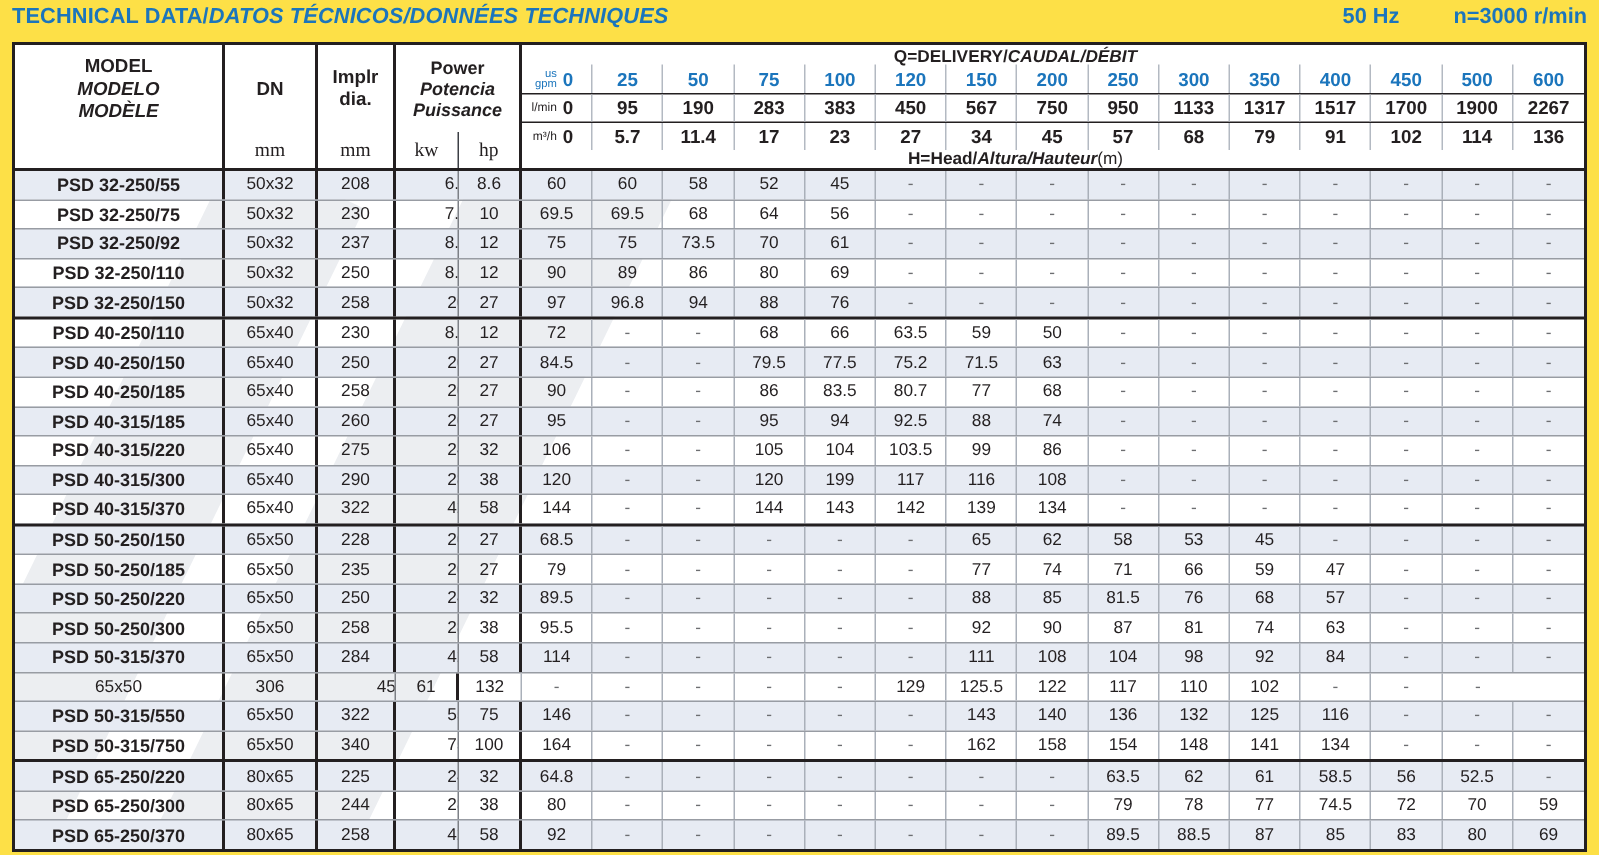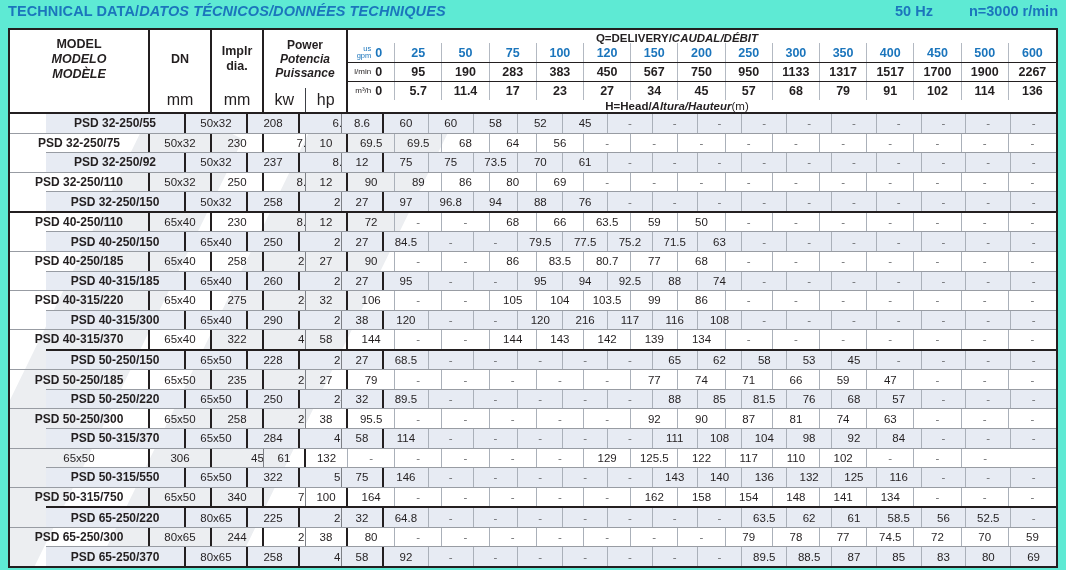--- a/index.html
+++ b/index.html
@@ -5,21 +5,21 @@
   :root{
     --accent:#1b75bc;
     --ink:#231f20;
     --row-alt:#e7ebf3;
     --grid-light:#aab0b9;
     --grid-row:#989ca3;
   }
   *{box-sizing:border-box;margin:0;padding:0;}
   html,body{width:1066px;height:570px;overflow:hidden;background:#fff;
     font-family:"Liberation Sans","DejaVu Sans",sans-serif;color:var(--ink);}
-  .page{position:relative;width:1066px;height:570px;background:#5eead4;}
+  .page{position:relative;width:1066px;height:570px;background:#fde047;}
 
   
   .topbar{position:absolute;left:8px;top:3px;width:1050px;display:flex;align-items:baseline;}
   .title{font-size:14.5px;font-weight:bold;color:var(--accent);white-space:nowrap;letter-spacing:.1px;}
   .title .ital{font-style:italic;}
   .specs{margin-left:auto;display:flex;gap:36px;font-size:14.5px;font-weight:bold;color:var(--accent);white-space:nowrap;}
 
   
   .table{position:absolute;left:8px;top:28px;width:1050px;height:540px;
     border:2px solid var(--ink);background:#fff;}
@@ -37,21 +37,21 @@
     grid-template-columns:140px 62px 52px 42px 42px repeat(15,1fr);
     grid-template-rows:13px 20px 19px 18px 12px;}
   .hc{grid-row:1/6;border-right:2px solid var(--ink);display:flex;flex-direction:column;}
   .hc.model{grid-column:1;}
   .hc.dn{grid-column:2;}
   .hc.imp{grid-column:3;}
   .hc.power{grid-column:4/6;}
   .hl{flex:1;display:flex;flex-direction:column;align-items:center;justify-content:center;
       font-size:12.5px;line-height:15px;text-align:center;}
   .hc.power .hl{font-size:12px;line-height:14px;}
-  .hu{height:24px;display:flex;align-items:center;justify-content:center;font-size:16px;}
+  .hu{height:24px;display:flex;align-items:center;justify-content:center;font-size:13px;font-family:Liberation Serif, serif;}
   .hu.split{align-items:stretch;}
   .hu.split span{flex:1;display:flex;align-items:center;justify-content:center;}
   .hu.split span.hp{border-left:1px solid #3c3f45;}
   .b{font-weight:bold;}
   .i{font-style:italic;}
 
   .qtitle{grid-column:6/21;grid-row:1;display:flex;align-items:center;justify-content:center;
     font-size:11.5px;white-space:nowrap;transform:translateX(-25px);padding-top:2px;}
   .qrow{display:grid;grid-template-columns:repeat(15,1fr);grid-column:6/21;}
   .qrow.gpm{grid-row:2;border-bottom:1px solid var(--ink);}
@@ -67,21 +67,21 @@
   .htitle{grid-column:6/21;grid-row:5;display:flex;align-items:center;justify-content:center;
     font-size:11.5px;white-space:nowrap;transform:translateX(-25px);}
   .htitle .u{font-weight:normal;}
 
   
   .tbody{height:452px;display:flex;flex-direction:column;}
   .row{flex:1;display:grid;grid-template-columns:140px 62px 52px 42px 42px repeat(15,1fr);
     border-top:1px solid var(--grid-row);background:transparent;}
   .row.first{border-top:none;}
   .row.group{border-top:2px solid var(--ink);}
-  .row.alt{background:var(--row-alt);margin-left:36px;}
+  .row.alt{background:var(--row-alt);}
   .c{display:flex;align-items:center;justify-content:center;font-size:11.5px;
     border-right:1px solid var(--grid-light);overflow:hidden;white-space:nowrap;}
   .c.model{font-weight:bold;font-size:12px;border-right:2px solid var(--ink);}
   .c.dn,.c.imp,.c.hp{border-right:2px solid var(--ink);}
   .c.kw{border-right:1px solid #7d8086;padding-left:40px;}
   .c.q.last{border-right:none;}
   .c.dash{color:#6d6e71;}
 </style>
 </head>
 <body>
@@ -530,21 +530,21 @@
         <div class="row alt">
           <div class="c model">PSD 40-315/300</div>
           <div class="c dn">65x40</div>
           <div class="c imp">290</div>
           <div class="c kw">28</div>
           <div class="c hp">38</div>
           <div class="c q">120</div>
           <div class="c q dash">-</div>
           <div class="c q dash">-</div>
           <div class="c q">120</div>
-          <div class="c q">216</div>
+          <div class="c q">199</div>
           <div class="c q">117</div>
           <div class="c q">116</div>
           <div class="c q">108</div>
           <div class="c q dash">-</div>
           <div class="c q dash">-</div>
           <div class="c q dash">-</div>
           <div class="c q dash">-</div>
           <div class="c q dash">-</div>
           <div class="c q dash">-</div>
           <div class="c q dash last">-</div>

